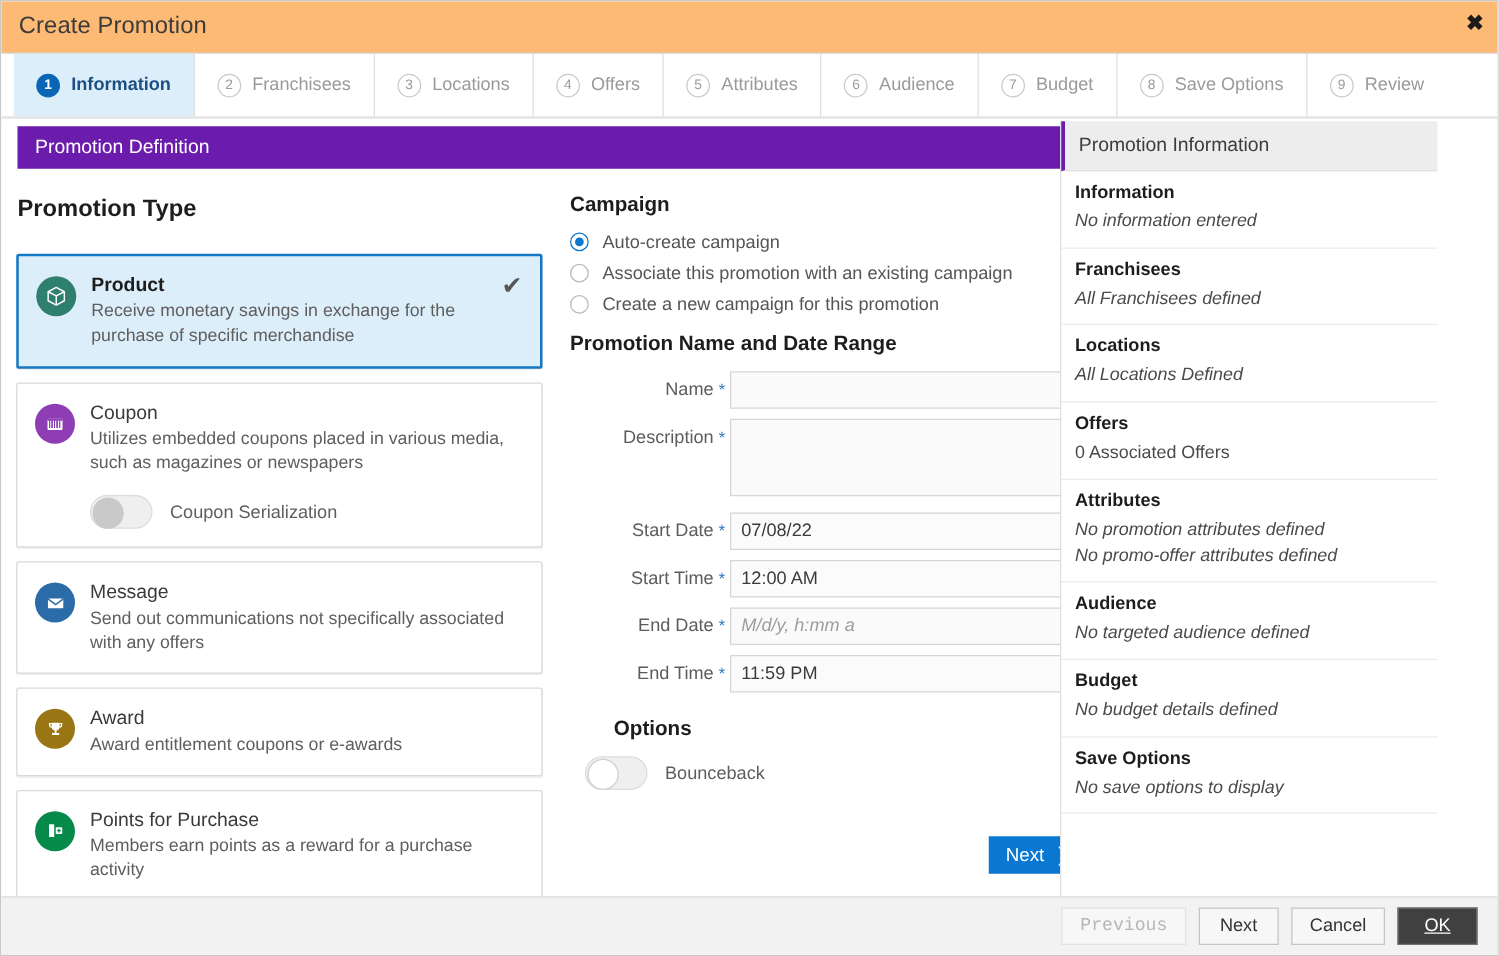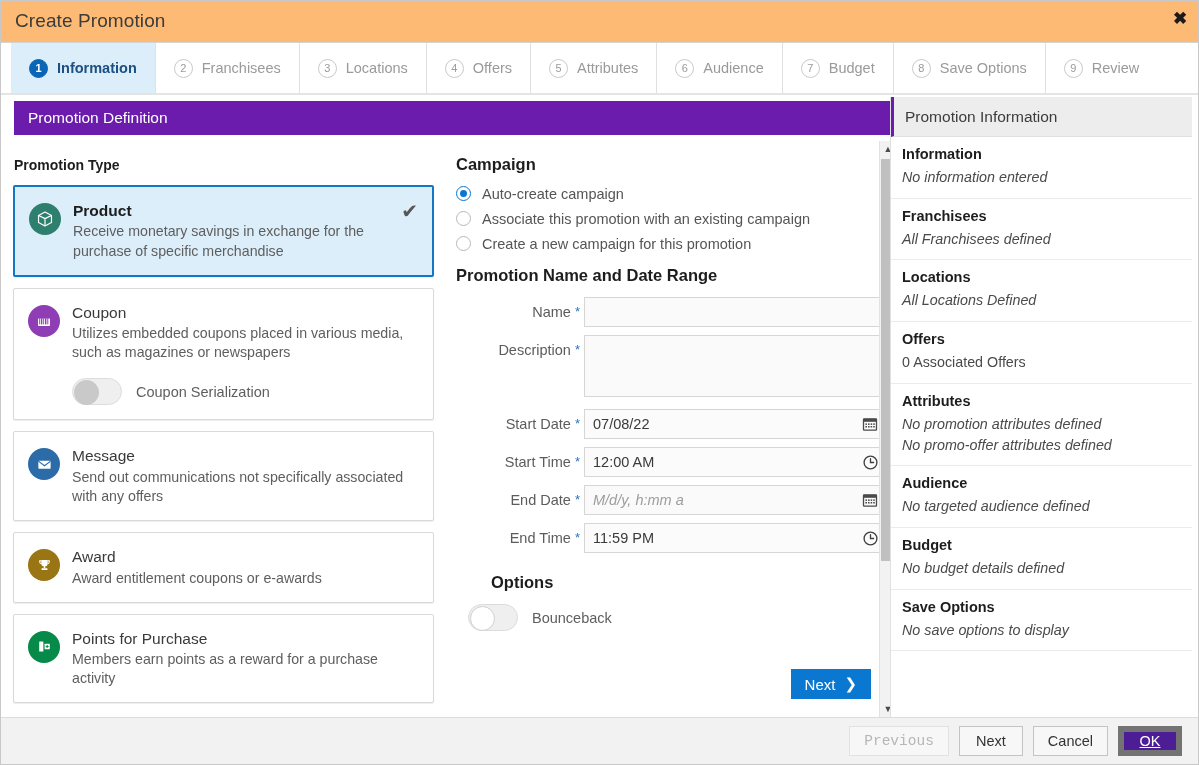--- a/index.html
+++ b/index.html
@@ -98,22 +98,22 @@
   }
 
   
   .left-col {
     position: absolute; left: 0; top: 44px;
     width: 445px; height: 576px;
     overflow: hidden;
     padding: 0 12px;
   }
   .col-title {
-    font-size: 14px; font-weight: bold; color: #1d1d1d;
-    margin: 16px 0 12px 1px;
+    font-size: 19px; font-weight: bold; color: #1d1d1d;
+    margin: 16px 0 24px 1px;
   }
   .ptype-card {
     position: relative;
     border: 1px solid #d9d9d9;
     background: #ffffff;
     border-radius: 2px;
     margin-bottom: 11px;
     padding: 14px 14px 14px 14px;
     display: flex;
     gap: 12px;
@@ -245,21 +245,21 @@
   .vscroll .arrow.down { position: absolute; bottom: 0; left: 0; }
   .vscroll .thumb {
     position: absolute; left: 1px; top: 18px;
     width: 14px; height: 402px;
     background: #c0c0c0;
     cursor: grab;
   }
 
   
   .right-col {
-    position: absolute; left: 889px; top: 0;
+    position: absolute; left: 847px; top: 0;
     width: 302px; height: 620px;
     background: #ffffff;
     border-left: 1px solid #e0e0e0;
   }
   .right-head {
     height: 40px; background: #ededed;
     display: flex; align-items: center;
     padding-left: 11px;
     font-size: 15.5px; color: #3c3c3c;
     border-bottom: 1px solid #e0e0e0;
@@ -287,21 +287,21 @@
     min-width: 64px; height: 30px;
     border: 1px solid #c4c4c4;
     background: #f7f7f7;
     font-size: 14.5px; color: #333;
     font-family: "Liberation Sans", sans-serif;
     cursor: pointer;
     padding: 0 14px;
   }
   .btn.disabled { color: #b6b6b6; border-color: #e2e2e2; background: #f7f7f7; cursor: default; font-family: Liberation Mono, monospace; }
   .btn.primary-disabled {
-    background: #4c1d95; border: 6px solid #737373; color: #ffffff; cursor: default; text-decoration: underline;
+    background: #404040; border: 1px solid #737373; color: #ffffff; cursor: default; text-decoration: underline;
   }
 </style>
 </head>
 <body>
 
 <div id="app">
 
   <div class="titlebar">
     <div class="title">Create Promotion</div>
     <div class="close-btn">✖</div>

